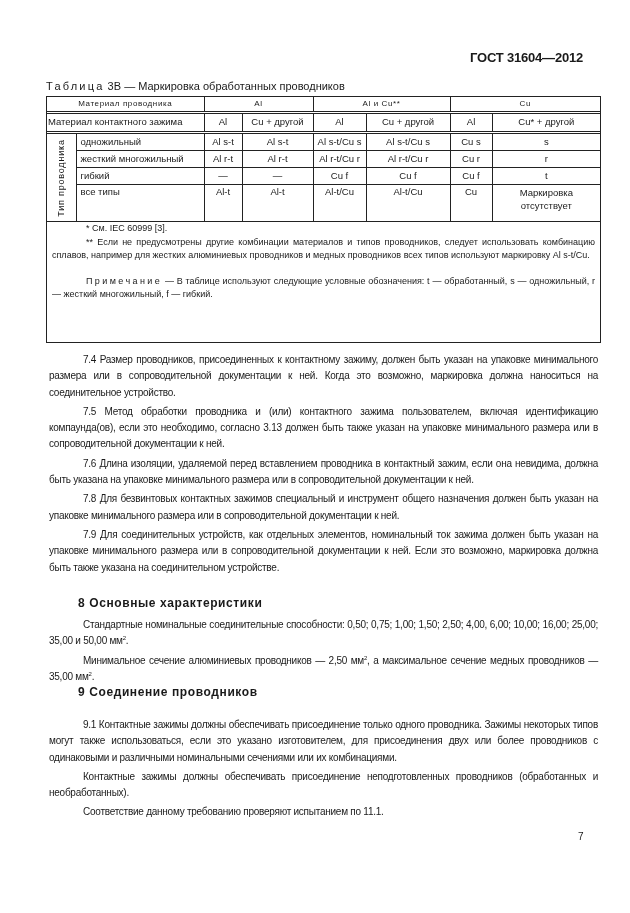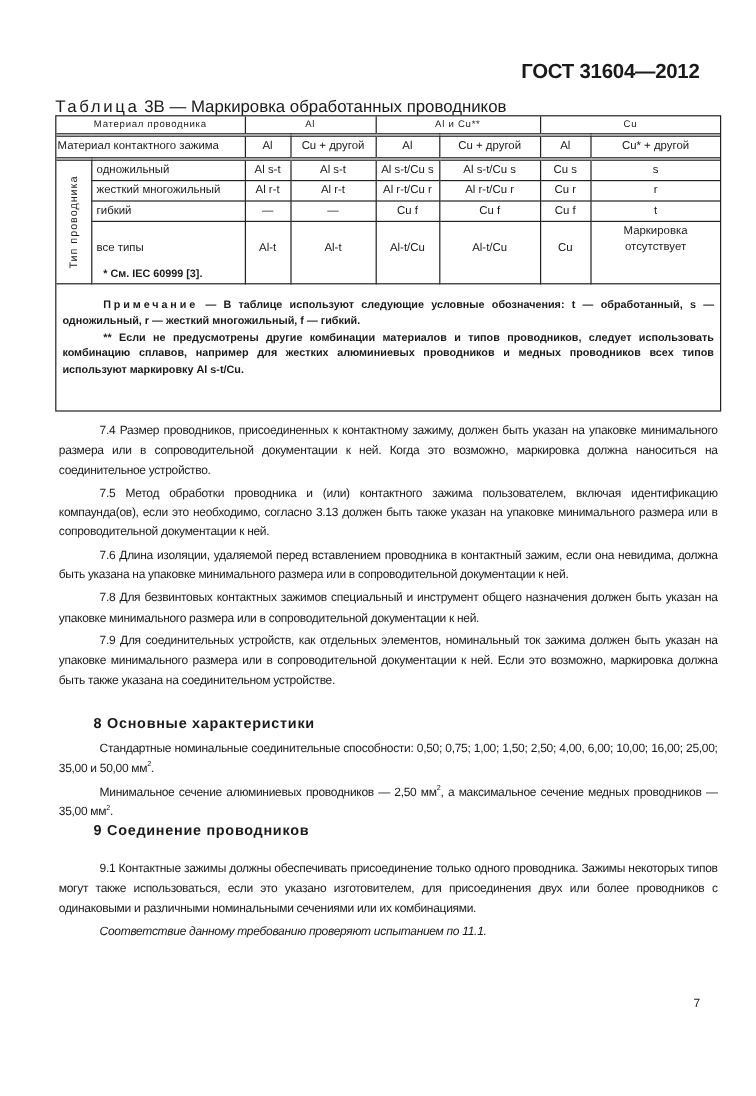--- a/index.html
+++ b/index.html
@@ -2,70 +2,70 @@
 <html><head>
 <meta charset="utf-8">
 <style>
   html, body { margin: 0; padding: 0; }
   body {
     width: 630px; height: 913px; background: #ffffff; position: relative; overflow: hidden;
     font-family: "Liberation Sans", sans-serif; color: #1a1a1a;
   }
   .header-code {
     position: absolute; top: 50px; right: 47px;
-    font-family: "Liberation Sans", sans-serif; font-weight: bold; font-size: 17px; letter-spacing: -0.2px;
+    font-family: "Liberation Sans", sans-serif; font-weight: bold; font-size: 13px; letter-spacing: -0.2px;
   }
   .table-caption {
-    position: absolute; top: 80px; left: 46px; font-size: 14px;
+    position: absolute; top: 80px; left: 46px; font-size: 11px;
   }
   .table-caption .spaced { letter-spacing: 2.2px; }
   .tbl-wrap {
     position: absolute; top: 96px; left: 46px; width: 555px; height: 247px;
     border: 1px solid #222; box-sizing: border-box;
   }
   table.mark {
     border-collapse: collapse; width: 553px; table-layout: fixed;
     font-size: 9.5px; line-height: 1.15;
   }
   table.mark td {
     border: 1px solid #222; text-align: center; padding: 0 2px; vertical-align: middle;
     white-space: nowrap; overflow: hidden;
   }
   table.mark tr:first-child td { border-top: none; }
   table.mark td:first-child { border-left: none; }
   table.mark td:last-child { border-right: none; }
   tr.r-head td { height: 14px; font-size: 8px; letter-spacing: 0.6px; border-bottom: 3px double #222; }
   tr.r-contact td { height: 17px; border-bottom: 3px double #222; }
   tr.r-data td { height: 16px; }
-  tr.r-last td { height: 34px; vertical-align: top; padding-top: 17px; }
+  tr.r-last td { height: 34px; vertical-align: top; padding-top: 2px; }
   td.left { text-align: left !important; padding-left: 4px !important; }
   td.vert { padding: 0 !important; position: relative; }
   td.vert span {
     position: absolute; left: 50%; top: 50%;
     transform: translate(-50%, -50%) rotate(-90deg);
     white-space: nowrap; font-size: 9px; letter-spacing: 0.8px;
   }
   td.wrap { white-space: normal; line-height: 1.35; }
   .notes {
     position: absolute; top: 222px; left: 52px; width: 543px; font-size: 9px; line-height: 13.5px;
     text-align: justify;
   }
-  .notes p { margin: 0; font-weight: bold; }
+  .notes p { margin: 0; }
   .notes .fn1 { text-indent: 34px; }
   .notes .note { margin-top: 12px; }
   .notes .spaced { letter-spacing: 2.4px; }
   .body-text {
     position: absolute; left: 46px; width: 555px; font-size: 10px; line-height: 16.3px;
     text-align: justify; letter-spacing: -0.25px;
   }
   .body-text p { margin: 3px; text-indent: 34px; }
   .h2 {
     position: absolute; left: 78px; font-weight: bold; font-size: 12px; letter-spacing: 0.6px;
   }
-  .italic { font-style: italic; }
+  .italic { }
   .page-num { position: absolute; top: 831px; left: 578px; font-size: 10px; }
   sup { font-size: 6px; vertical-align: super; line-height: 0; }
 </style>
 </head>
 <body>
 
 <div class="header-code">ГОСТ 31604—2012</div>
 
 <div class="table-caption">
   <span class="spaced">Таблица</span>
@@ -139,22 +139,22 @@
       <td>Al-t/Cu</td>
       <td>Cu</td>
       <td class="wrap" style="white-space:normal;padding:2px 14px 0 14px;text-align:center;">Маркировка отсутствует</td>
     </tr>
   </tbody>
     </table>
 </div>
 
 <div class="notes">
   <p class="fn1">* См. IEC 60999 [3].</p>
+  <p class="fn1">** Если не предусмотрены другие комбинации материалов и типов проводников, следует использовать комбинацию сплавов, например для жестких алюминиевых проводников и медных проводников всех типов используют маркировку Al s-t/Cu.</p>
   <p class="fn1 note"><span class="spaced">Примечание</span> <span>— В таблице используют следующие условные обозначения: t — обработанный, s — одножильный, r — жесткий многожильный, f — гибкий.</span></p>
-  <p class="fn1">** Если не предусмотрены другие комбинации материалов и типов проводников, следует использовать комбинацию сплавов, например для жестких алюминиевых проводников и медных проводников всех типов используют маркировку Al s-t/Cu.</p>
 </div>
 
 <div class="body-text" style="top:349px;">
   <p>7.4 Размер проводников, присоединенных к контактному зажиму, должен быть указан на упаковке минимального размера или в сопроводительной документации к ней. Когда это возможно, маркировка должна наноситься на соединительное устройство.</p>
   <p>7.5 Метод обработки проводника и (или) контактного зажима пользователем, включая идентификацию компаунда(ов), если это необходимо, согласно 3.13 должен быть также указан на упаковке минимального размера или в сопроводительной документации к ней.</p>
   <p>7.6 Длина изоляции, удаляемой перед вставлением проводника в контактный зажим, если она невидима, должна быть указана на упаковке минимального размера или в сопроводительной документации к ней.</p>
   <p>7.8 Для безвинтовых контактных зажимов специальный и инструмент общего назначения должен быть указан на упаковке минимального размера или в сопроводительной документации к ней.</p>
   <p>7.9 Для соединительных устройств, как отдельных элементов, номинальный ток зажима должен быть указан на упаковке минимального размера или в сопроводительной документации к ней. Если это возможно, маркировка должна быть также указана на соединительном устройстве.</p>
 </div>
 
@@ -162,16 +162,17 @@
 
 <div class="body-text" style="top:614px;">
   <p><span>Стандартные номинальные соединительные способности: 0,50; 0,75; 1,00; 1,50; 2,50; 4,00, 6,00; 10,00; 16,00; 25,00; 35,00 и 50,00 мм</span><sup>2</sup><span>.</span></p>
   <p><span>Минимальное сечение алюминиевых проводников — 2,50 мм</span><sup>2</sup><span>, а максимальное сечение медных проводников — 35,00 мм</span><sup>2</sup><span>.</span></p>
 </div>
 
 <div class="h2" style="top:685px;">9 Соединение проводников</div>
 
 <div class="body-text" style="top:714px;">
   <p>9.1 Контактные зажимы должны обеспечивать присоединение только одного проводника. Зажимы некоторых типов могут также использоваться, если это указано изготовителем, для присоединения двух или более проводников с одинаковыми и различными номинальными сечениями или их комбинациями.</p>
+  <p>Контактные зажимы должны обеспечивать присоединение неподготовленных проводников (обработанных и необработанных).</p>
   <p class="italic">Соответствие данному требованию проверяют испытанием по 11.1.</p>
 </div>
 
 <div class="page-num">7</div>
 
 </body></html>

